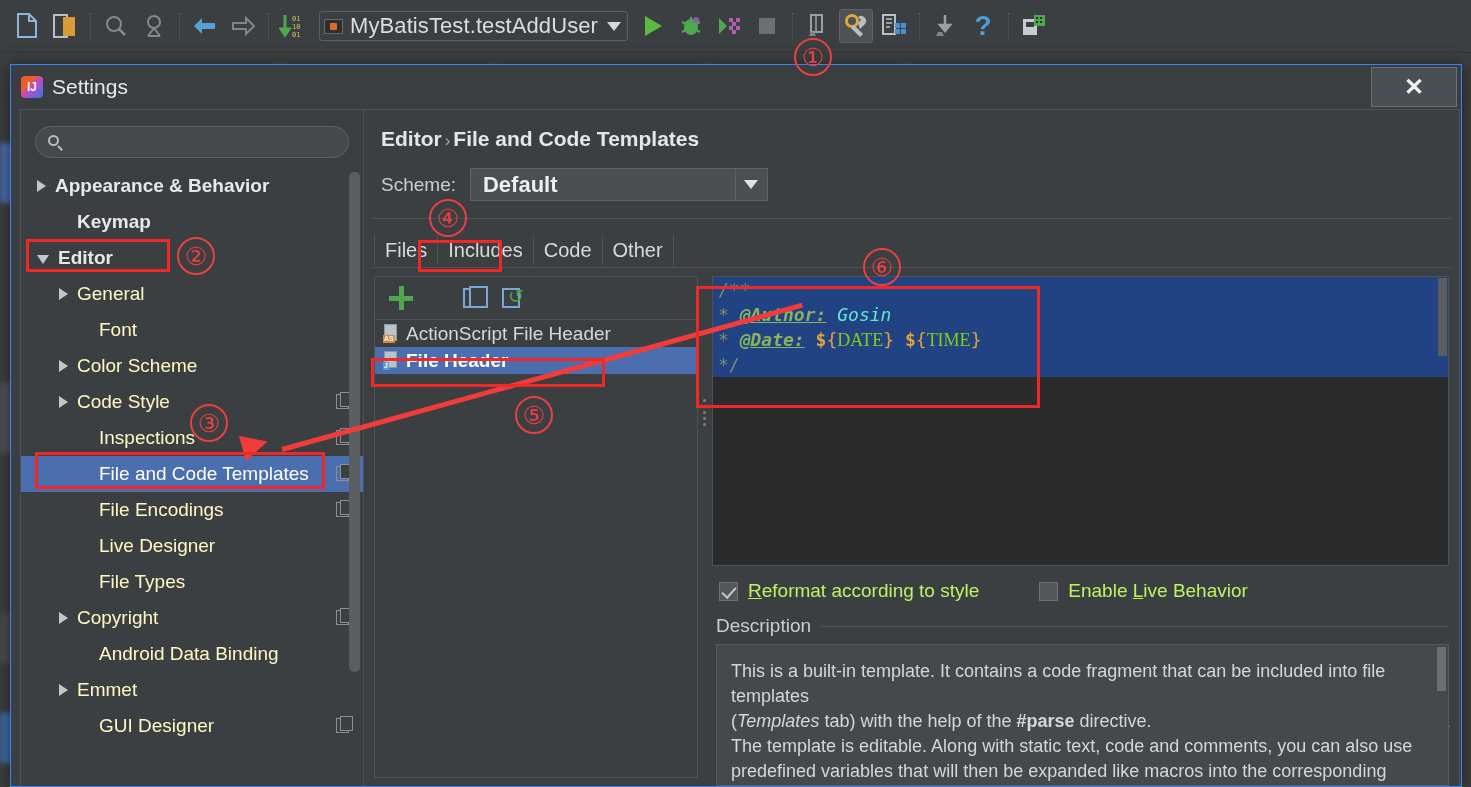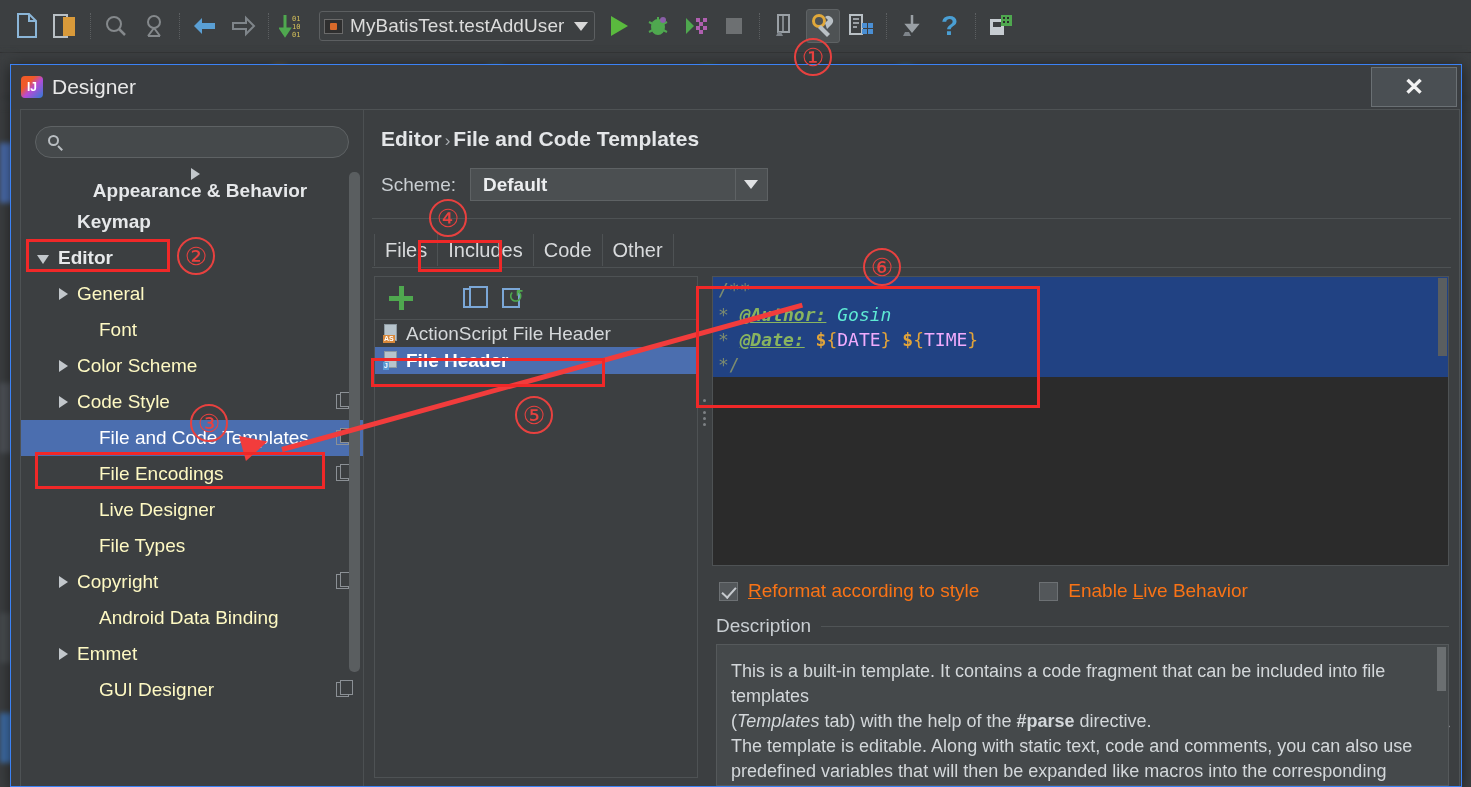--- a/index.html
+++ b/index.html
@@ -34,21 +34,21 @@
   .runcfg .ico {
     width: 19px; height: 15px; background: #2f2f2f;
     border: 1px solid #6a6a6a; margin-right: 7px;
     display: flex; align-items: center; justify-content: center;
   }
   .runcfg .ico i {
     display: block; width: 7px; height: 7px; background: #d96a2a;
     border-radius: 1px;
   }
   .runcfg .txt {
-    color: #dcdcdc; font-size: 19px; letter-spacing: .1px; white-space: nowrap;
+    color: #dcdcdc; font-size: 22px; letter-spacing: .1px; white-space: nowrap;
   }
   .runcfg .caret {
     margin-left: 9px; margin-right: 2px;
     width: 0; height: 0; border-left: 7px solid transparent;
     border-right: 7px solid transparent; border-top: 9px solid #d8d8d8;
   }
   .play-tri {
     width: 0; height: 0; border-top: 10px solid transparent;
     border-bottom: 10px solid transparent; border-left: 17px solid #5aba3e;
   }
@@ -163,21 +163,21 @@
     position: absolute; left: 17px; top: 17px;
     color: #e4e6e8; font-size: 21px; font-weight: 700;
   }
   .crumb .sep { color: #a9aeb2; font-weight: 400; font-size: 17px; padding: 0 3px; }
   .scheme-row { position: absolute; left: 17px; top: 58px; display: flex; align-items: center; }
   .scheme-row .lbl { color: #c9ced2; font-size: 19px; margin-right: 14px; }
   .scheme-sel {
     width: 298px; height: 33px; background: #4b4f51; border: 1px solid #5e6264;
     display: flex; align-items: center; position: relative;
   }
-  .scheme-sel .v { color: #eceef0; font-size: 19px; font-weight: 700; padding-left: 12px; }
+  .scheme-sel .v { color: #eceef0; font-size: 22px; font-weight: 700; padding-left: 12px; }
   .scheme-sel .btn {
     position: absolute; right: 0; top: 0; width: 32px; height: 31px;
     border-left: 1px solid #5e6264; display: flex; align-items: center; justify-content: center;
   }
   .scheme-sel .btn i {
     width: 0; height: 0; border-left: 7px solid transparent;
     border-right: 7px solid transparent; border-top: 9px solid #e0e2e4;
   }
   .hr1 { position: absolute; left: 8px; top: 108px; right: 8px; height: 1px; background: #4e5254; }
 
@@ -232,37 +232,37 @@
     background: #2b2b2b; border: 1px solid #4e5254; overflow: hidden;
     font-family: "DejaVu Sans Mono", monospace; font-size: 18px;
   }
   .cline { height: 25px; line-height: 25px; white-space: pre; padding-left: 5px; }
   .cline.selbg { background: #214283; }
   .c-cm { color: #7d8c6e; }
   .c-tag { color: #89b45f; font-style: italic; font-weight: 700; text-decoration: underline; }
   .c-val { color: #5eead4; font-style: italic; }
   .c-dollar { color: #e0a33a; font-weight: 700; }
   .c-brace { color: #e0a33a; }
-  .c-var { color: #f0abfc; }
+  .c-var { color: #84cc16; font-family: Liberation Serif, serif; }
   .sel-bar {
     position: absolute; left: 350px; top: 0; right: 0; height: 75px; background: #2b4b8f;
   }
   .ed-scroll {
     position: absolute; right: 1px; top: 1px; width: 9px; height: 78px; background: #5a5e60;
   }
 
   
   .cb-row { position: absolute; left: 355px; top: 470px; display: flex; align-items: center; }
   .cbx { width: 19px; height: 19px; background: #53575a; border: 1px solid #6d7174;
          margin-right: 10px; position: relative; }
   .cbx.on:after {
     content: ""; position: absolute; left: 5px; top: 1px; width: 6px; height: 12px;
     border: solid #c6cace; border-width: 0 2.5px 2.5px 0; transform: rotate(42deg);
   }
-  .cb-lbl { color: #f97316; font-size: 19px; }
+  .cb-lbl { color: #bef264; font-size: 19px; }
   .cb-lbl u { text-decoration: underline; }
   .dots { position: absolute; left: 1067px; top: 605px; color: #8e9296;
           font-size: 11px; letter-spacing: 1px; }
 
   
   .desc-lbl { position: absolute; left: 352px; top: 505px; display: flex;
               align-items: center; width: calc(100% - 362px); }
   .desc-lbl .t { color: #c9ced2; font-size: 19px; margin-right: 10px; }
   .desc-lbl .ln { flex: 1; height: 1px; background: #505456; }
   .desc-box {
@@ -461,38 +461,38 @@
     </div>
     <div class="bg-stripe"></div>
   </div>
 
   <div class="dialog">
 
     <div class="dlg-title">
       <span class="dlg-ico">
           <b>IJ</b>
         </span>
-      <span class="t">Designer</span>
+      <span class="t">Settings</span>
     </div>
     <div class="dlg-close">
       <span>✕</span>
     </div>
 
     <div class="dlg-body">
 
       <div class="tree-pane">
         <div class="search-box">
           <span class="mag">
               <span class="c"></span>
               <span class="h"></span>
             </span>
           <input style="background: transparent; border: none; outline: none; color: rgb(214, 218, 221); font-size: 18px; flex: 1 1 0%; margin-left: 8px; font-family: &quot;Liberation Sans&quot;, sans-serif;" placeholder="">
         </div>
         <div class="tree" id="tree">
-            <div class="t-row bold" style="padding-left: 16px; flex-direction: column;">
+            <div class="t-row bold" style="padding-left: 16px;">
               <span class="arrow "></span>
               <span>Appearance &amp; Behavior</span>
             </div>
             <div class="t-row bold" style="padding-left: 38px;">
               <span class="arrow none"></span>
               <span>Keymap</span>
             </div>
             <div class="t-row bold" style="padding-left: 16px;">
               <span class="arrow down"></span>
               <span>Editor</span>
@@ -505,20 +505,25 @@
               <span class="arrow none"></span>
               <span>Font</span>
             </div>
             <div class="t-row" style="padding-left: 38px;">
               <span class="arrow "></span>
               <span>Color Scheme</span>
             </div>
             <div class="t-row" style="padding-left: 38px;">
               <span class="arrow "></span>
               <span>Code Style</span>
+              <span class="copy-ico"></span>
+            </div>
+            <div class="t-row" style="padding-left: 60px;">
+              <span class="arrow none"></span>
+              <span>Inspections</span>
               <span class="copy-ico"></span>
             </div>
             <div class="t-row sel selbold" style="padding-left: 60px;">
               <span class="arrow none"></span>
               <span>File and Code Templates</span>
               <span class="copy-ico"></span>
             </div>
             <div class="t-row" style="padding-left: 60px;">
               <span class="arrow none"></span>
               <span>File Encodings</span>

